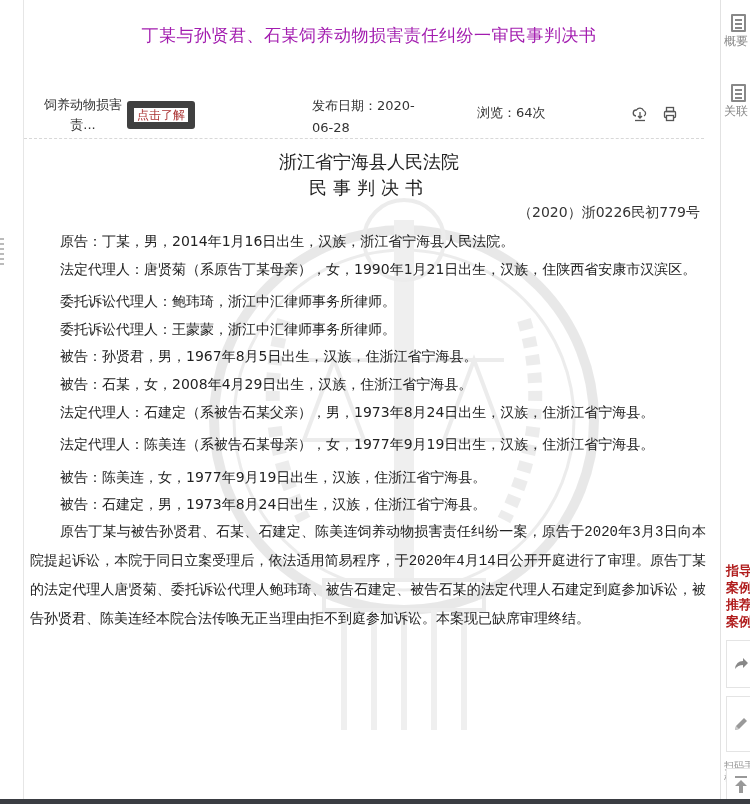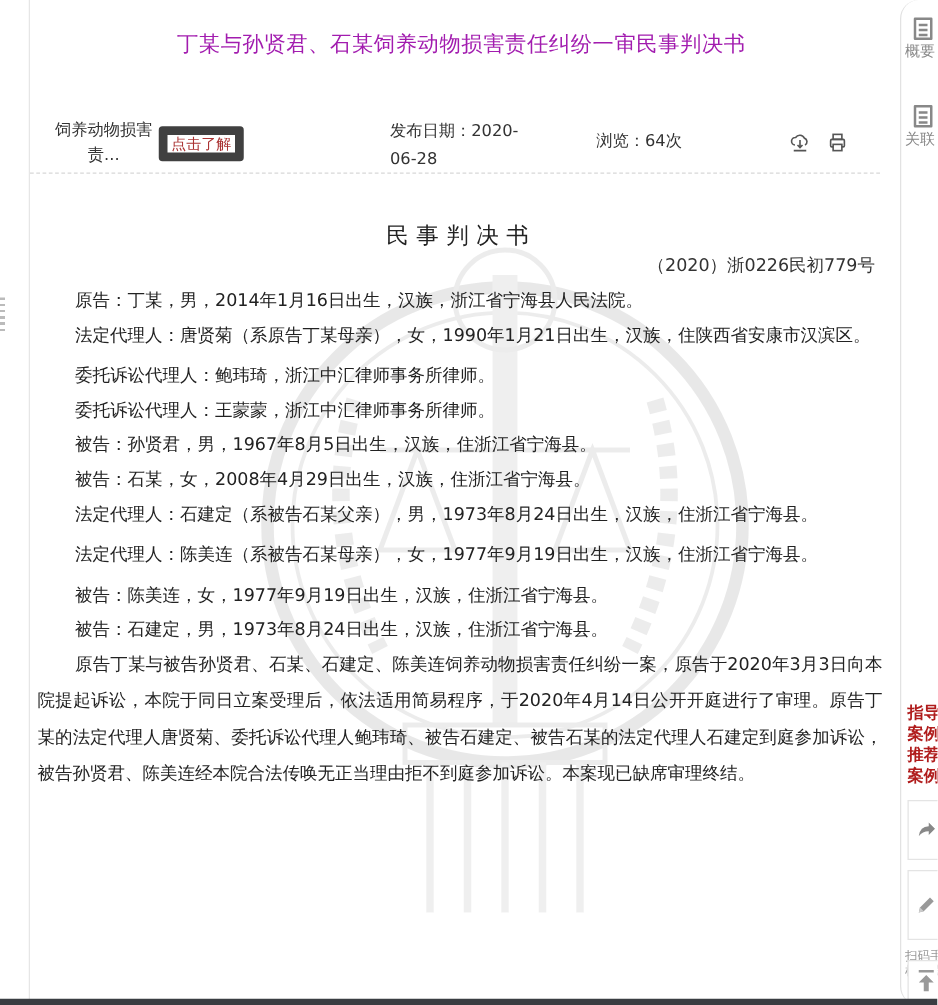--- a/index.html
+++ b/index.html
@@ -23,23 +23,23 @@
   .icon-dl { left: 608px; }
   .icon-print { left: 638px; }
 
   .content { position: absolute; left: 0; top: 140px; width: 696px; height: 664px; overflow: hidden; }
   .emblem { position: absolute; left: 180px; top: 20px; width: 400px; height: 660px; opacity: 0.22; }
   .court { position: absolute; left: 0; top: 10px; width: 690px; text-align: center; font-size: 18px; color: #222; }
   .doctype { position: absolute; left: 0; top: 36px; width: 690px; text-align: center; font-size: 18px; color: #222; letter-spacing: 6px; }
   .caseno { position: absolute; right: 20px; top: 64px; font-size: 14px; color: #333; }
   .body-text { position: absolute; left: 6px; top: 89px; width: 676px; font-size: 14px; line-height: 24.6px; color: #222; }
   .body-text p { text-indent: 30px; text-align: justify; }
-  .body-text .spaced { line-height: 29px; }
+  .body-text .spaced { line-height: 29px; font-family: Liberation Mono, monospace; }
 
-  .right-rail { position: absolute; left: 720px; top: 0; width: 30px; height: 804px; background: #fff; border-left: 1px solid #e2e2e2; border-radius: 15px; }
+  .right-rail { position: absolute; left: 720px; top: 0; width: 30px; height: 804px; background: #fff; border-left: 1px solid #e2e2e2; }
   .rail-item { position: absolute; left: 0; width: 40px; text-align: left; cursor: pointer; }
   .rail-icon { display: block; width: 15px; height: 18px; margin-left: 10px; border: 2px solid #888; border-radius: 1px; position: relative; }
   .rail-icon::before { content: ""; position: absolute; left: 2px; top: 3px; width: 7px; height: 2px; background: #888; box-shadow: 0 4px 0 #888, 0 8px 0 #888; }
   .rail-label { display: block; font-size: 12px; color: #888; margin-left: 3px; margin-top: 1px; white-space: nowrap; }
   .rail-guide { position: absolute; left: 5px; top: 562px; font-size: 13px; line-height: 17px; color: #b01c1c; font-weight: bold; white-space: nowrap; }
   .rail-box { position: absolute; left: 5px; width: 40px; border: 1px solid #e4e4e4; background: #fff; cursor: pointer; }
   .rail-scan { position: absolute; left: 3px; top: 760px; font-size: 10px; line-height: 12px; color: #999; white-space: nowrap; }
 
   .bottom-bar { position: absolute; left: 0; top: 799px; width: 750px; height: 5px; background: #3a3d42; }
 </style>
@@ -85,20 +85,21 @@
       <circle cx="200" cy="260" r="190" fill="none" stroke="#999" stroke-width="10"></circle>
       <circle cx="200" cy="260" r="170" fill="none" stroke="#aaa" stroke-width="3"></circle>
       <path d="M80 160 q-30 100 20 200 M320 160 q30 100 -20 200" fill="none" stroke="#aaa" stroke-width="14" stroke-dasharray="10 8"></path>
       <rect x="190" y="60" width="20" height="360" fill="#bbb"></rect>
       <path d="M100 200 h200 M130 200 l-30 80 h60 z M270 200 l-30 80 h60 z" fill="none" stroke="#aaa" stroke-width="4"></path>
       <rect x="120" y="420" width="160" height="30" fill="none" stroke="#aaa" stroke-width="4"></rect>
       <path d="M140 450 v120 M170 450 v120 M200 450 v120 M230 450 v120 M260 450 v120" stroke="#bbb" stroke-width="6"></path>
       <circle cx="200" cy="80" r="40" fill="none" stroke="#aaa" stroke-width="4"></circle>
     </svg>
 
+    <div class="court">浙江省宁海县人民法院</div>
     <div class="doctype">民事判决书</div>
     <div class="caseno">（2020）浙0226民初779号</div>
 
     <div class="body-text">
       <p>原告：丁某，男，2014年1月16日出生，汉族，浙江省宁海县人民法院。</p>
       <p style="margin-top:3px">法定代理人：唐贤菊（系原告丁某母亲），女，1990年1月21日出生，汉族，住陕西省安康市汉滨区。</p>
       <p style="margin-top:8px">委托诉讼代理人：鲍玮琦，浙江中汇律师事务所律师。</p>
       <p style="margin-top:3px">委托诉讼代理人：王蒙蒙，浙江中汇律师事务所律师。</p>
       <p style="margin-top:3px">被告：孙贤君，男，1967年8月5日出生，汉族，住浙江省宁海县。</p>
       <p style="margin-top:3px">被告：石某，女，2008年4月29日出生，汉族，住浙江省宁海县。</p>

